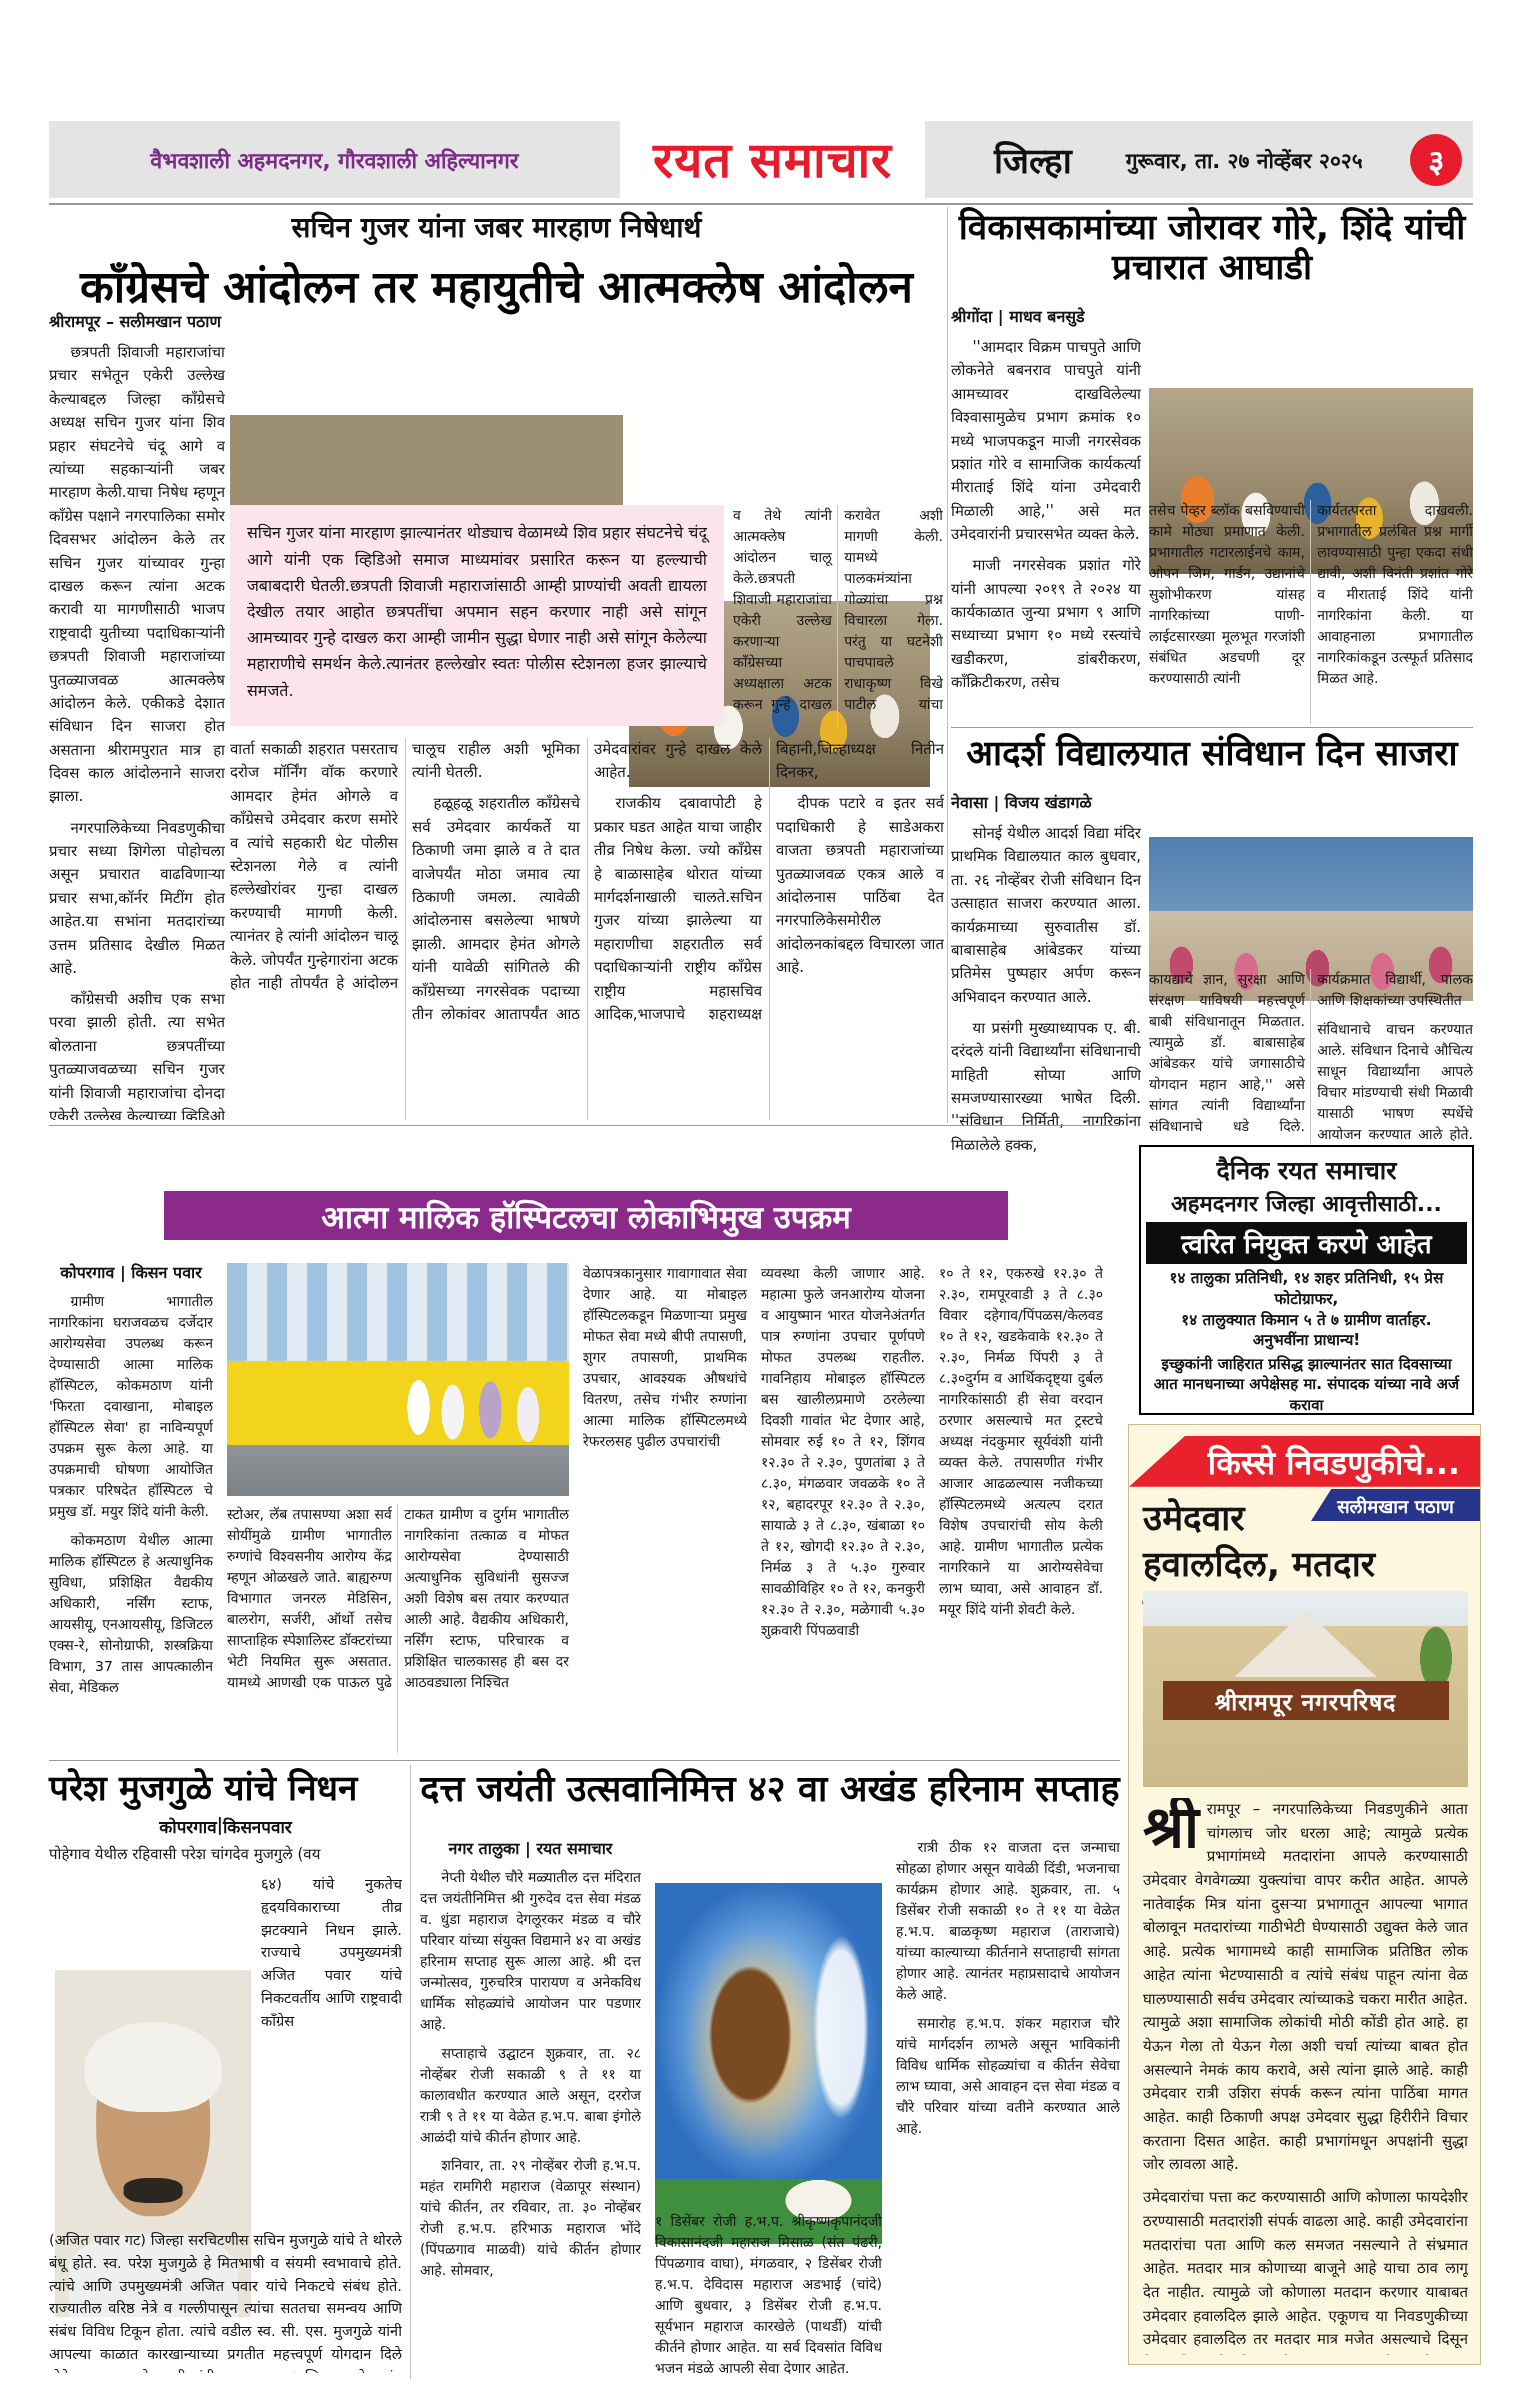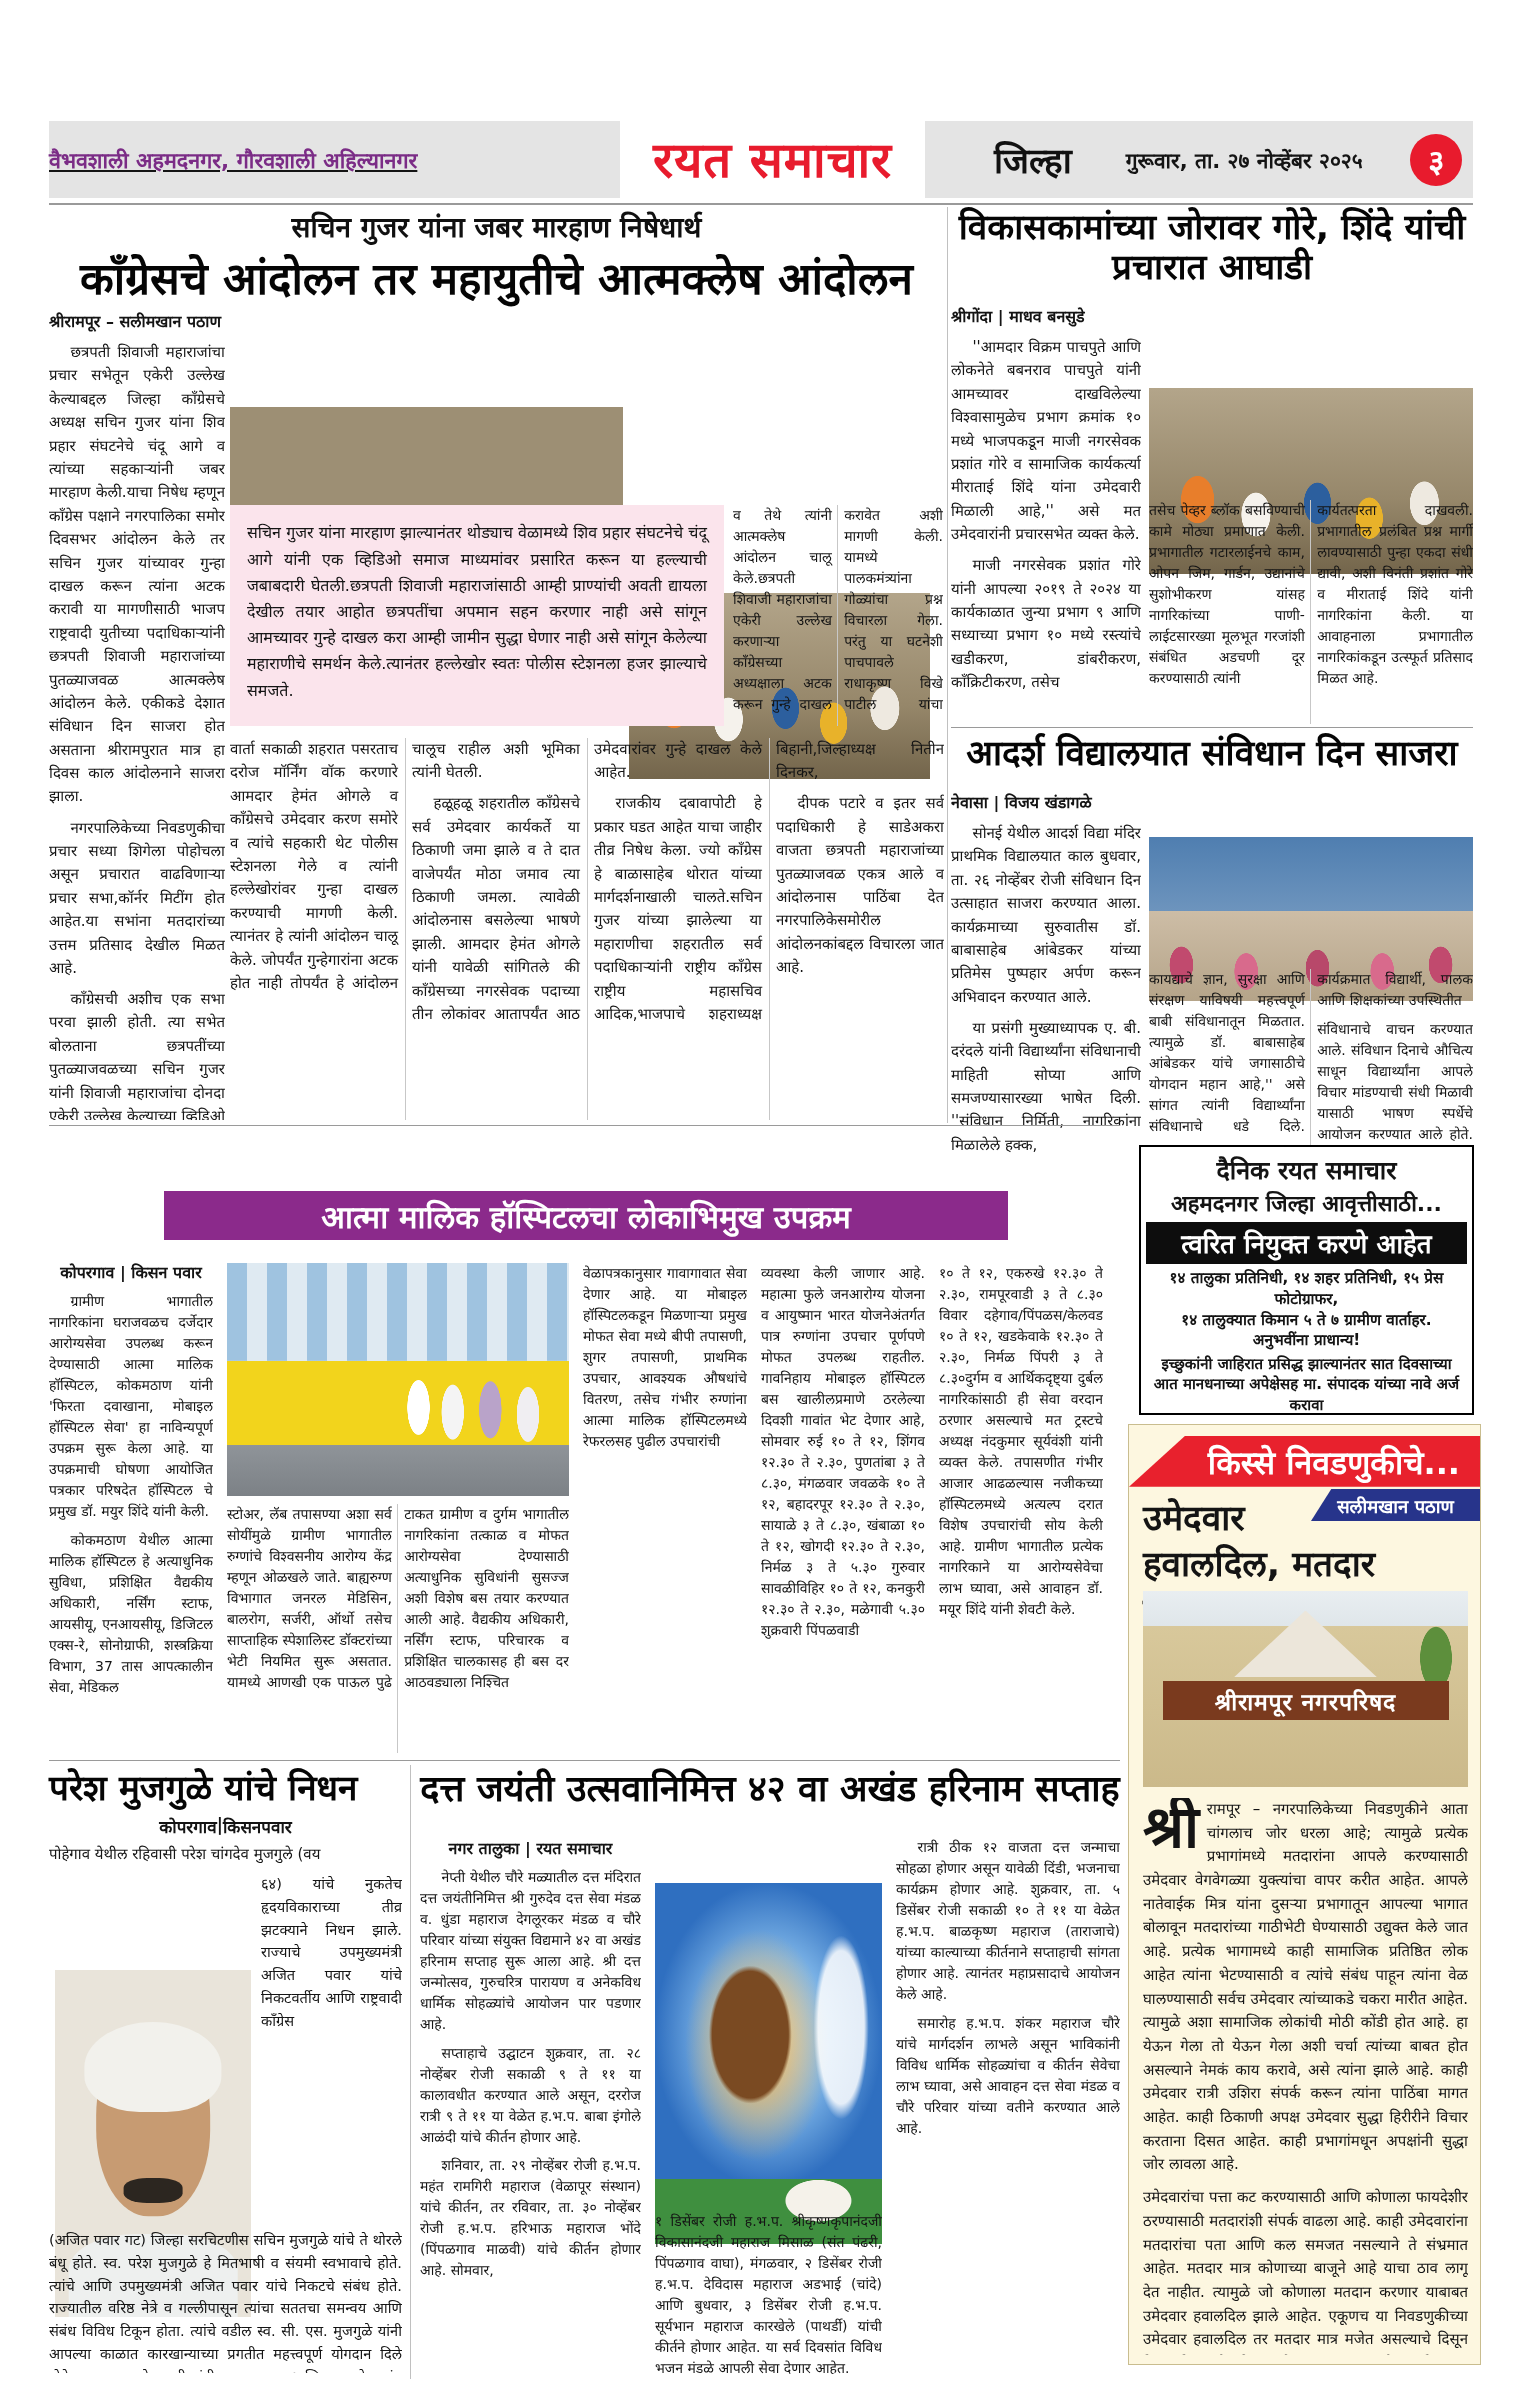--- a/index.html
+++ b/index.html
@@ -8,21 +8,21 @@
   #page {
     position: relative; width: 1522px; height: 2401px;
     background: #ffffff; margin: 0 auto; overflow: hidden;
     color:#141414;
   }
   .abs { position:absolute; }
   .hrule { position:absolute; background:#9a9a9a; height:1.5px; }
   .vrule { position:absolute; background:#c0c0c0; width:0.8px; }
 
   
-  .hdr-box { background:#e4e4e4; display:flex; align-items:center; justify-content:flex-start;text-decoration:underline; }
+  .hdr-box { background:#e4e4e4; display:flex; align-items:center; justify-content:center; }
   .tagline { color:#7b2c86; font-weight:bold; font-size:21.5px; }
   .masthead { color:#e81b2d; font-weight:800; font-size:49px; letter-spacing:0.8px;
               display:flex; align-items:center; justify-content:center; }
   .hdr-right { background:#e4e4e4; display:flex; align-items:center; }
   .section-name { font-weight:800; font-size:35px; color:#111; margin-left:69px; }
   .hdr-date { font-weight:bold; font-size:21px; margin-left:54px; }
   .page-badge { width:52px; height:52px; border-radius:50%; background:#e81b2d; color:#fff;
                 font-size:31px; font-weight:800; display:flex; align-items:center; justify-content:center;
                 margin-left:auto; margin-right:10.7px; }
 
@@ -157,21 +157,21 @@
   <div class="abs masthead" style="left:629px; top:115px; width:287px; height:86px;">रयत समाचार</div>
   <div class="abs hdr-right" style="left:925px; top:121px; width:548px; height:77px;">
     <span class="section-name">जिल्हा</span>
     <span class="hdr-date">गुरूवार, ता. २७ नोव्हेंबर २०२५</span>
     <span class="page-badge">३</span>
   </div>
   <div class="hrule" style="left:49px; top:203px; width:1424px;"></div>
 
   <div class="abs" style="left:49px; top:207px; width:895px; height:916px;">
     <div class="kicker">सचिन गुजर यांना जबर मारहाण निषेधार्थ</div>
-    <div class="head-xl" style="margin-top:10px;">काँग्रेसचे आंदोलन तर महायुतीचे आत्मक्लेष आंदोलन</div>
+    <div class="head-xl" style="margin-top:18px;">काँग्रेसचे आंदोलन तर महायुतीचे आत्मक्लेष आंदोलन</div>
 
     <div class="abs body-txt" style="left:0; top:103px; width:176px; height:810px;">
       <div class="byline">श्रीरामपूर – सलीमखान पठाण</div>
       <p>छत्रपती शिवाजी महाराजांचा प्रचार सभेतून एकेरी उल्लेख केल्याबद्दल जिल्हा काँग्रेसचे अध्यक्ष सचिन गुजर यांना शिव प्रहार संघटनेचे चंदू आगे व त्यांच्या सहकाऱ्यांनी जबर मारहाण केली.याचा निषेध म्हणून काँग्रेस पक्षाने नगरपालिका समोर दिवसभर आंदोलन केले तर सचिन गुजर यांच्यावर गुन्हा दाखल करून त्यांना अटक करावी या मागणीसाठी भाजप राष्ट्रवादी युतीच्या पदाधिकाऱ्यांनी छत्रपती शिवाजी महाराजांच्या पुतळ्याजवळ आत्मक्लेष आंदोलन केले. एकीकडे देशात संविधान दिन साजरा होत असताना श्रीरामपुरात मात्र हा दिवस काल आंदोलनाने साजरा झाला.</p>
       <p>नगरपालिकेच्या निवडणुकीचा प्रचार सध्या शिगेला पोहोचला असून प्रचारात वाढविणाऱ्या प्रचार सभा,कॉर्नर मिटींग होत आहेत.या सभांना मतदारांच्या उत्तम प्रतिसाद देखील मिळत आहे.</p>
       <p>काँग्रेसची अशीच एक सभा परवा झाली होती. त्या सभेत बोलताना छत्रपतींच्या पुतळ्याजवळच्या सचिन गुजर यांनी शिवाजी महाराजांचा दोनदा एकेरी उल्लेख केल्याच्या व्हिडिओ समाज माध्यमांवर झळकला होता.</p>
 
     </div>
 
     <div class="abs photo crowd" style="left:181px; top:104px; width:393px; height:186px;"></div>

